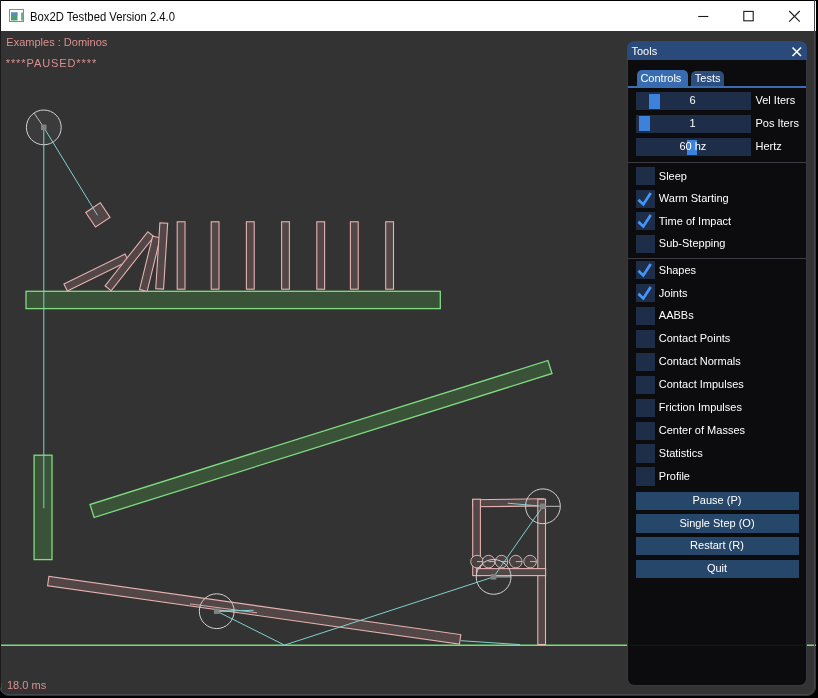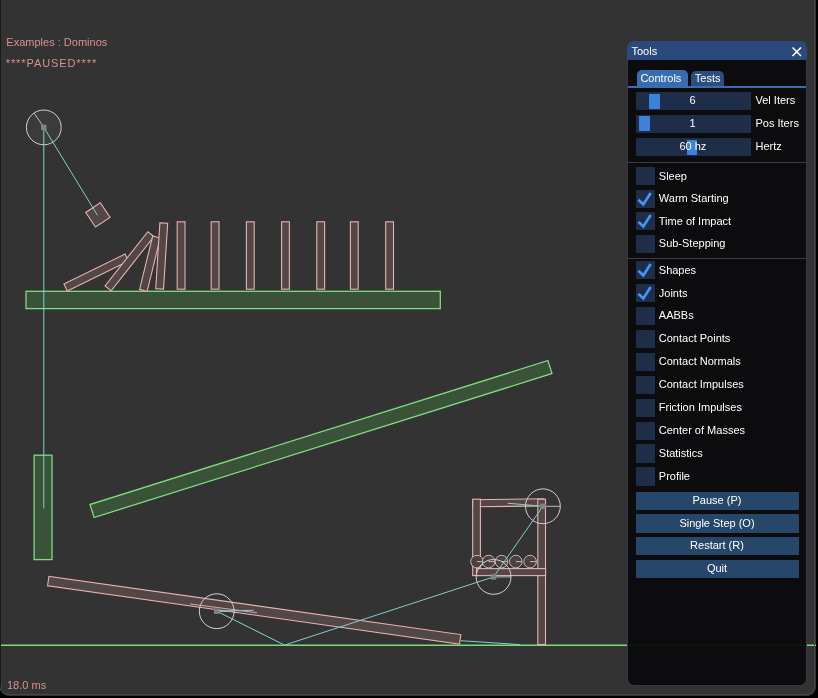--- a/index.html
+++ b/index.html
@@ -196,17 +196,29 @@
 
       <g text-anchor="middle">
         <text x="717" y="503.9">Pause (P)</text>
         <text x="717" y="526.6">Single Step (O)</text>
         <text x="717" y="549.3">Restart (R)</text>
         <text x="717" y="572.0">Quit</text>
       </g>
     </g>
   </svg>
 
+  <div id="titlebar">
+    <svg width="818" height="31" style="position:absolute;left:0;top:0">
+      <rect x="9.5" y="8.5" width="14" height="12" fill="#ffffff" stroke="#8a8a8a" stroke-width="1"></rect>
+      <rect x="11" y="11.5" width="6.5" height="8" fill="#4d9e78"></rect>
+      <rect x="11" y="11.5" width="6.5" height="3" fill="#5b8fc0"></rect>
+      <rect x="21" y="11.5" width="2" height="8" fill="#79ad93"></rect>
+      <line x1="698.2" y1="15.5" x2="708.3" y2="15.5" stroke="#1a1a1a" stroke-width="1.1"></line>
+      <rect x="743.8" y="10.4" width="9.4" height="9.4" fill="none" stroke="#1a1a1a" stroke-width="1.1"></rect>
+      <path d="M789.2 10 L799.8 20.6 M799.8 10 L789.2 20.6" stroke="#1a1a1a" stroke-width="1.1"></path>
+      <text x="30" y="20.3" font-family="Liberation Sans, sans-serif" font-size="12px" fill="#0a0a0a" textLength="145" lengthAdjust="spacingAndGlyphs">Box2D Testbed Version 2.4.0</text>
+    </svg>
+  </div>
 
 <div id="lborder"></div>
  </div>
  <div id="winborder"></div>
 </div>
 
 </body></html>

